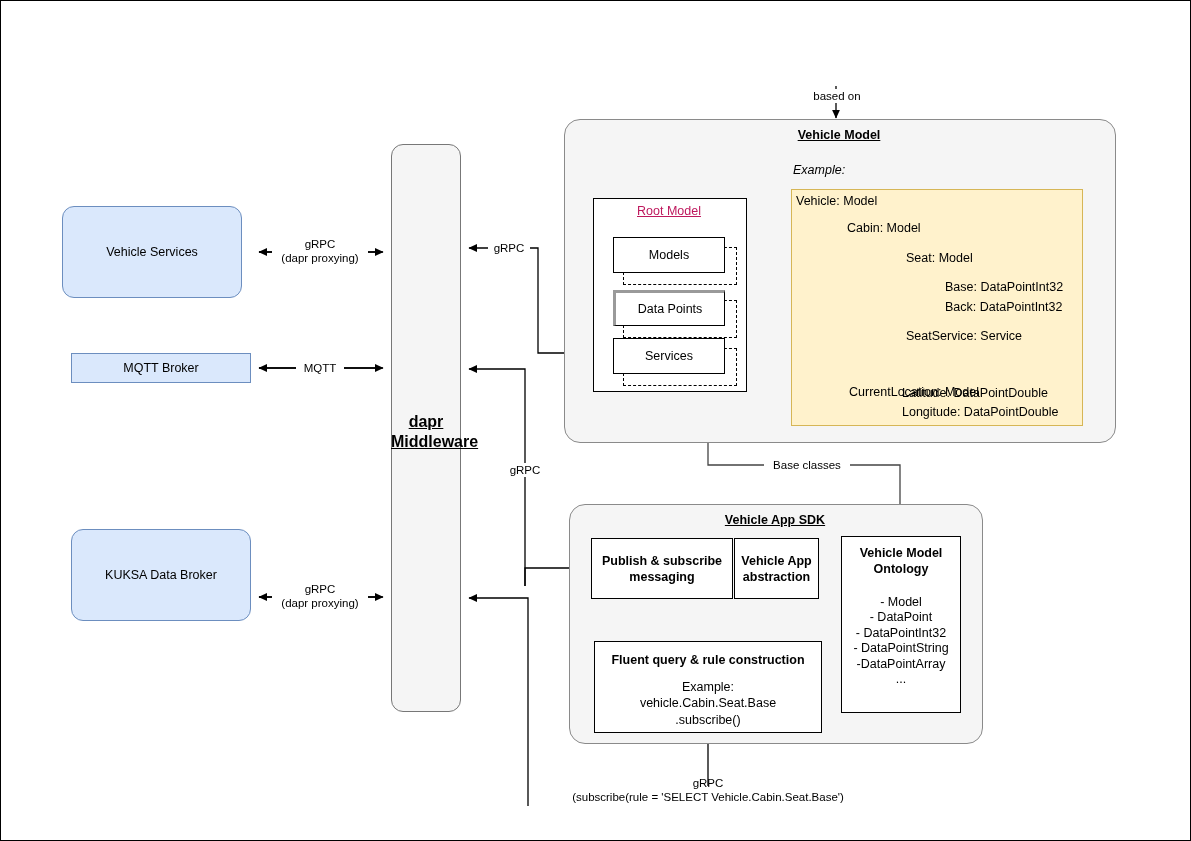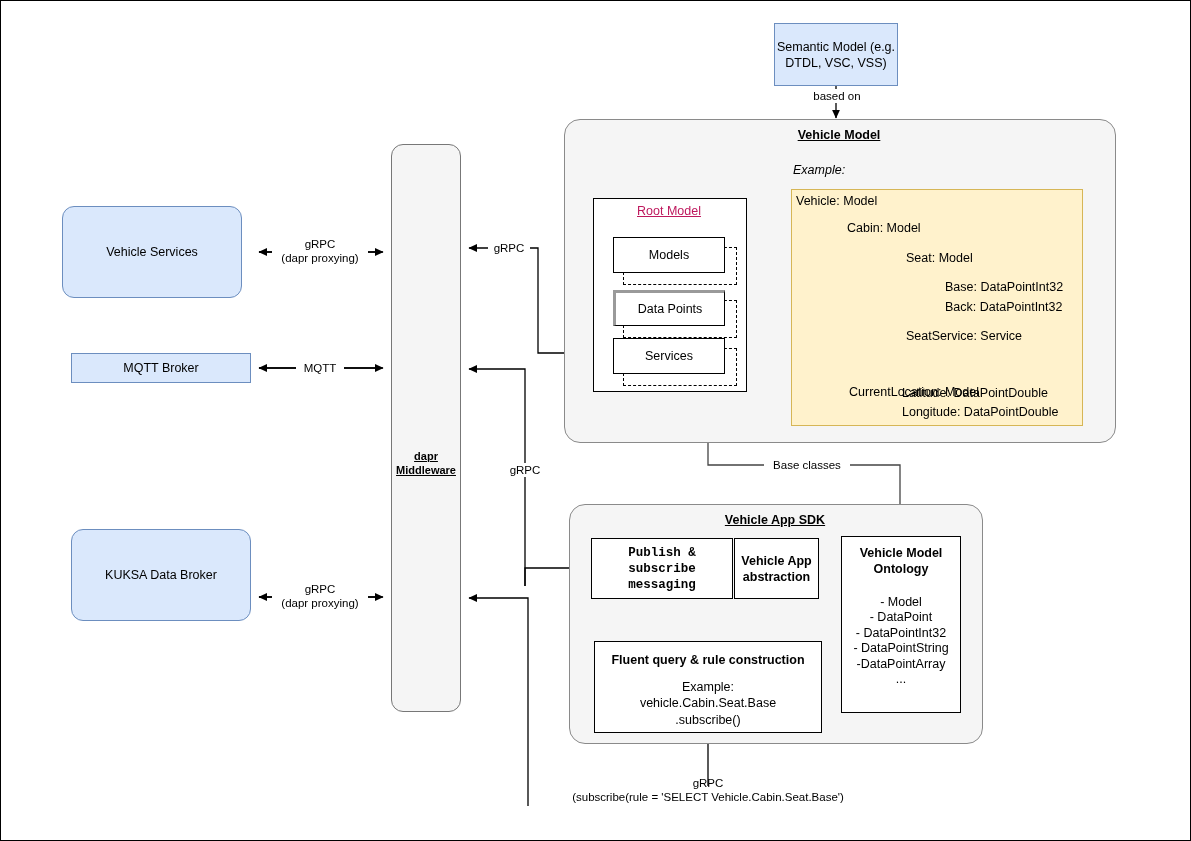--- a/index.html
+++ b/index.html
@@ -95,26 +95,25 @@
     white-space: nowrap;
   }
   .edge-label.nobg { background: transparent; }
   .italic { font-style: italic; }
   .sdk-inner-title {
     font-weight: bold;
     font-size: 12.5px;
   }
   .mid-label {
     position: absolute;
-    font-size: 11px;
+    font-size: 16px;
     font-weight: bold;
     text-decoration: underline;
     text-align: center;
     line-height: 1.25;
-    margin-top: 38px;
   }
   .ontology-list {
     font-size: 12.5px;
     line-height: 1.24;
     font-weight: normal;
   }
   .stack-wrap { position: absolute; }
 </style>
 </head>
 <body>
@@ -173,23 +172,20 @@
     <line x1="921" y1="266" x2="921" y2="306" stroke="#000" stroke-width="2"></line>
     <line x1="921" y1="286" x2="941" y2="286" stroke="#000" stroke-width="2"></line>
     <line x1="921" y1="306" x2="941" y2="306" stroke="#000" stroke-width="2"></line>
 
     <line x1="872" y1="400" x2="872" y2="411" stroke="#000" stroke-width="2"></line>
     <line x1="872" y1="392" x2="872" y2="412" stroke="#000" stroke-width="2"></line>
     <line x1="872" y1="392" x2="898" y2="392" stroke="#000" stroke-width="2"></line>
     <line x1="872" y1="411" x2="898" y2="411" stroke="#000" stroke-width="2"></line>
   </svg>
 
-  <div class="node blue-box" style="left:773px; top:22px; width:124px; height:63px;">
-    <span>Semantic Model (e.g. DTDL, VSC, VSS)</span>
-  </div>
   <div class="edge-label" style="left:805px; top:88px; width:62px;">based on</div>
 
   <div class="node blue-box rounded-lg" style="left:61px; top:205px; width:180px; height:92px;">
     <span>Vehicle Services</span>
   </div>
 
   <div class="node blue-box" style="left:70px; top:352px; width:180px; height:30px;">
     <span>MQTT Broker</span>
   </div>
 
@@ -293,21 +289,21 @@
   <div class="tree-label" style="left:901px; top:385px;">
     <span>Latitude: DataPointDouble</span>
   </div>
   <div class="tree-label" style="left:901px; top:404px;">
     <span>Longitude: DataPointDouble</span>
   </div>
 
   <div class="grey-container" style="position:absolute; left:568px; top:503px; width:412px; height:238px;"></div>
   <div class="container-title" style="left:568px; top:512px; width:412px;">Vehicle App SDK</div>
 
-  <div class="node white-box" style="left:590px; top:537px; width:142px; height:61px;font-family:Liberation Mono, monospace;">
+  <div class="node white-box" style="left:590px; top:537px; width:142px; height:61px;">
     <span class="sdk-inner-title">
       <span>Publish &amp; subscribe</span><br>
       <span>messaging</span>
     </span>
   </div>
 
   <div class="node white-box" style="left:733px; top:537px; width:85px; height:61px;">
     <span class="sdk-inner-title">
       <span>Vehicle App</span><br>
       <span>abstraction</span>

